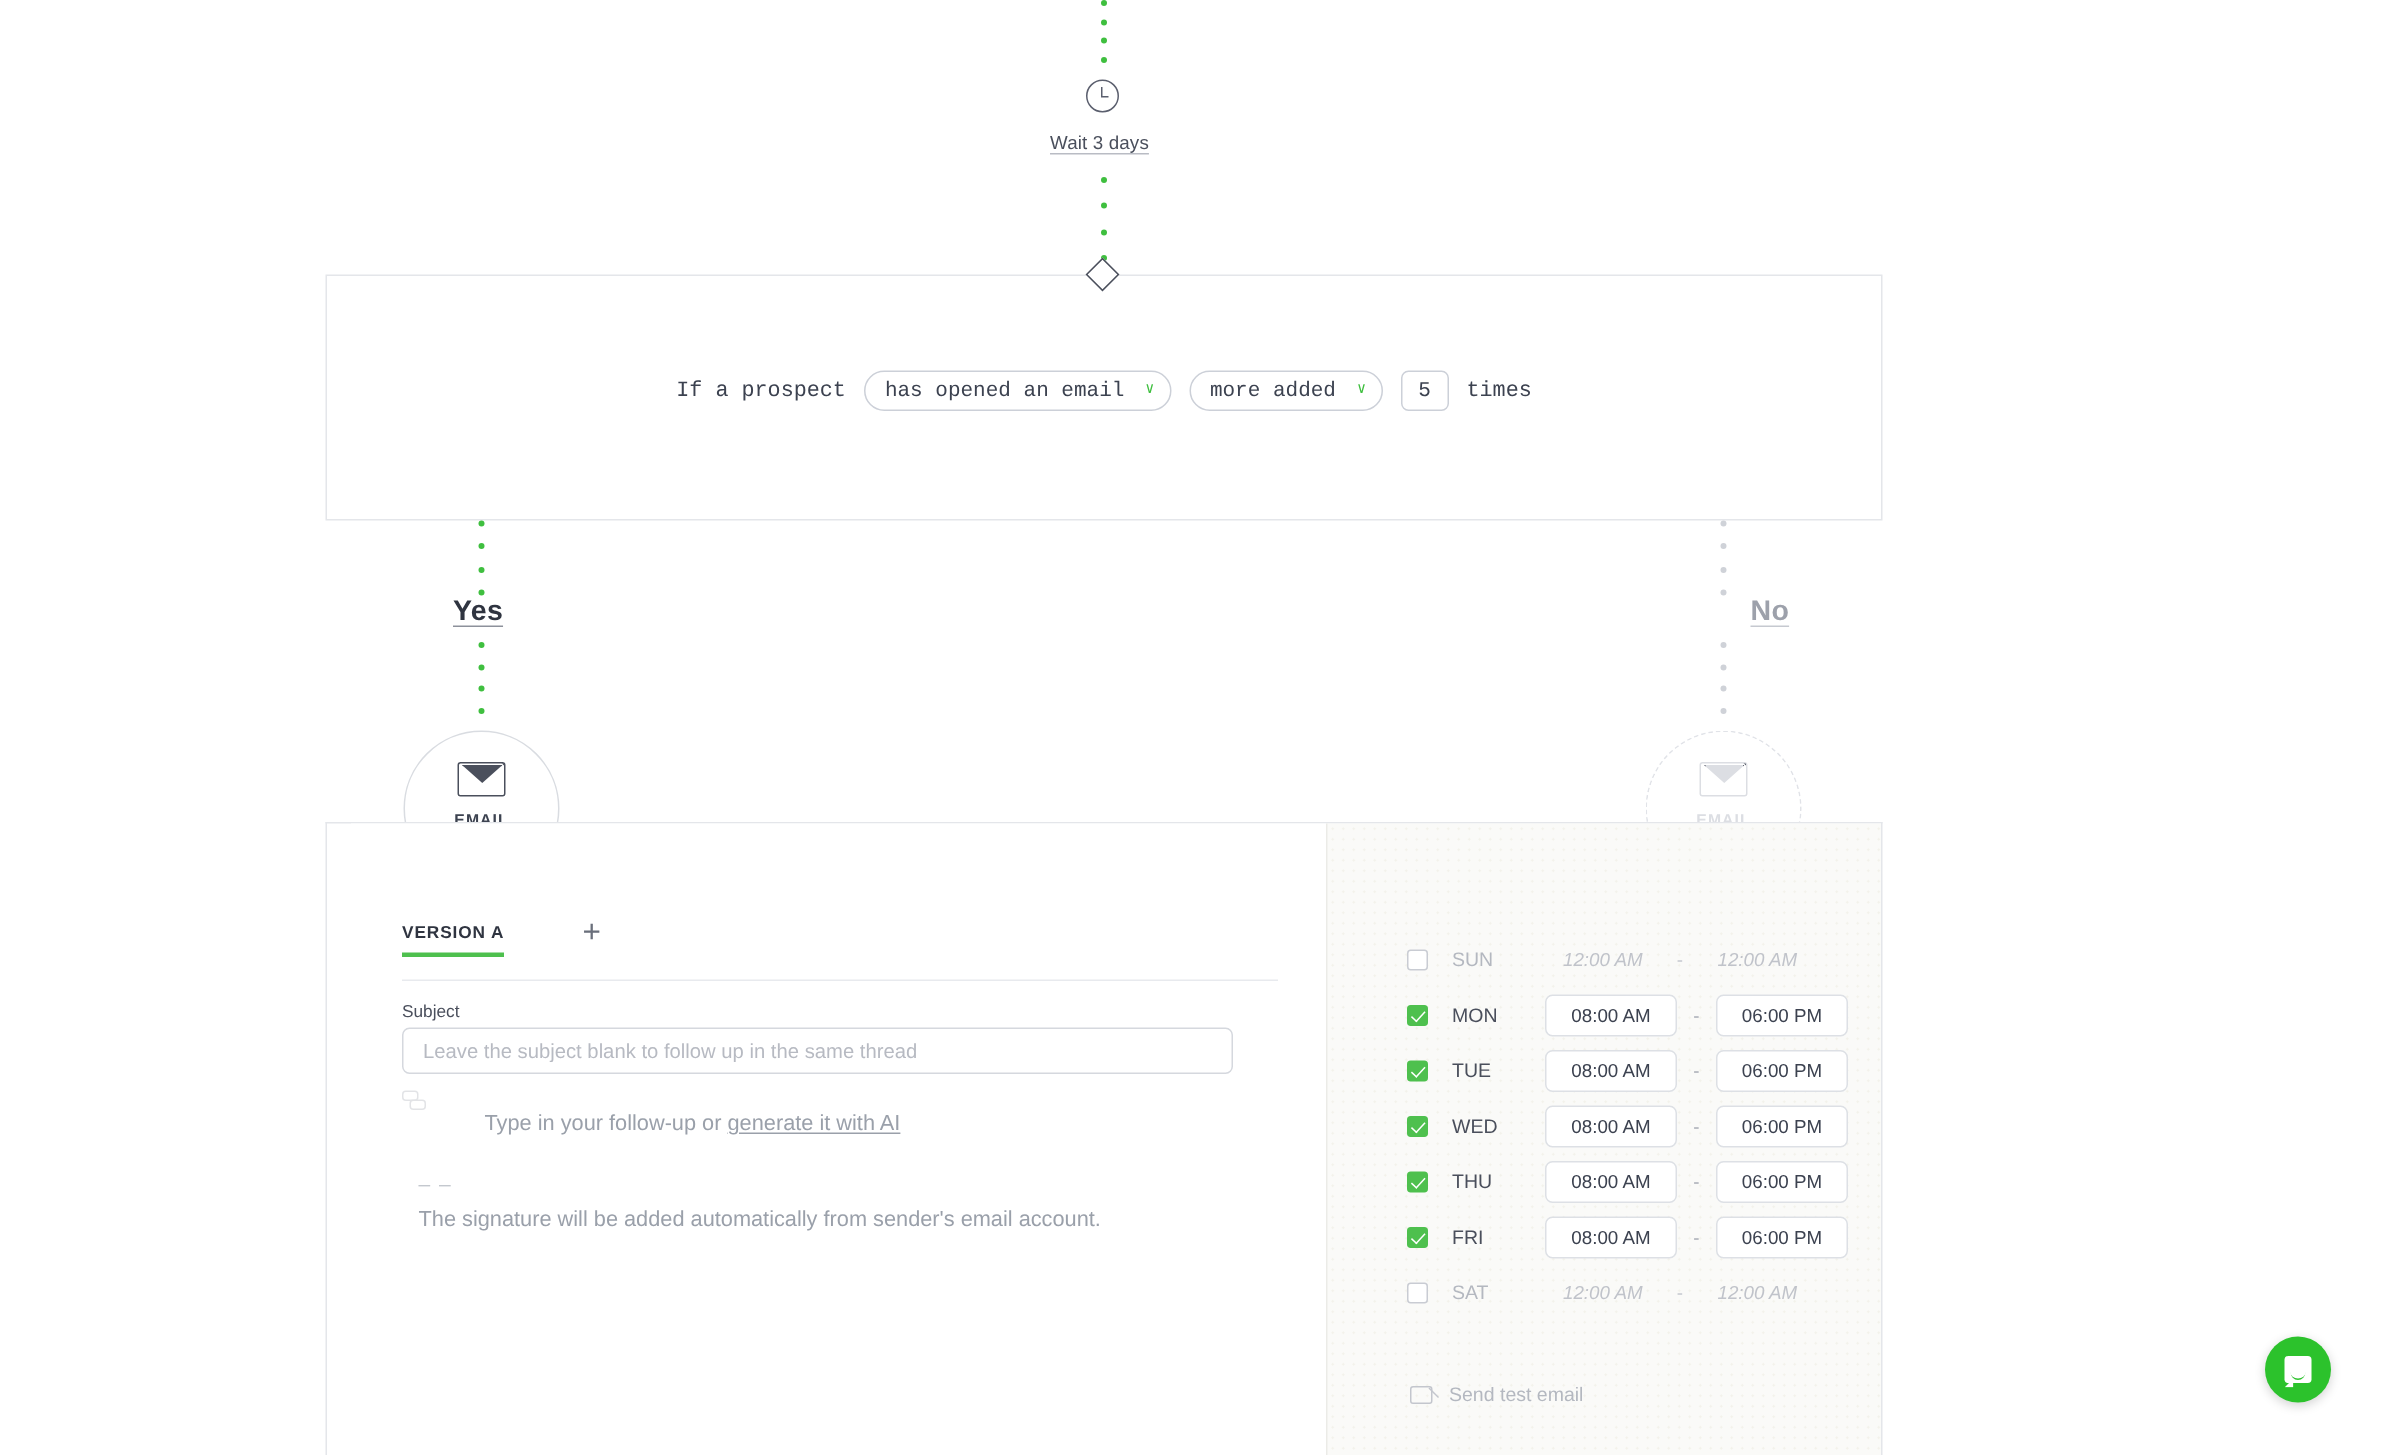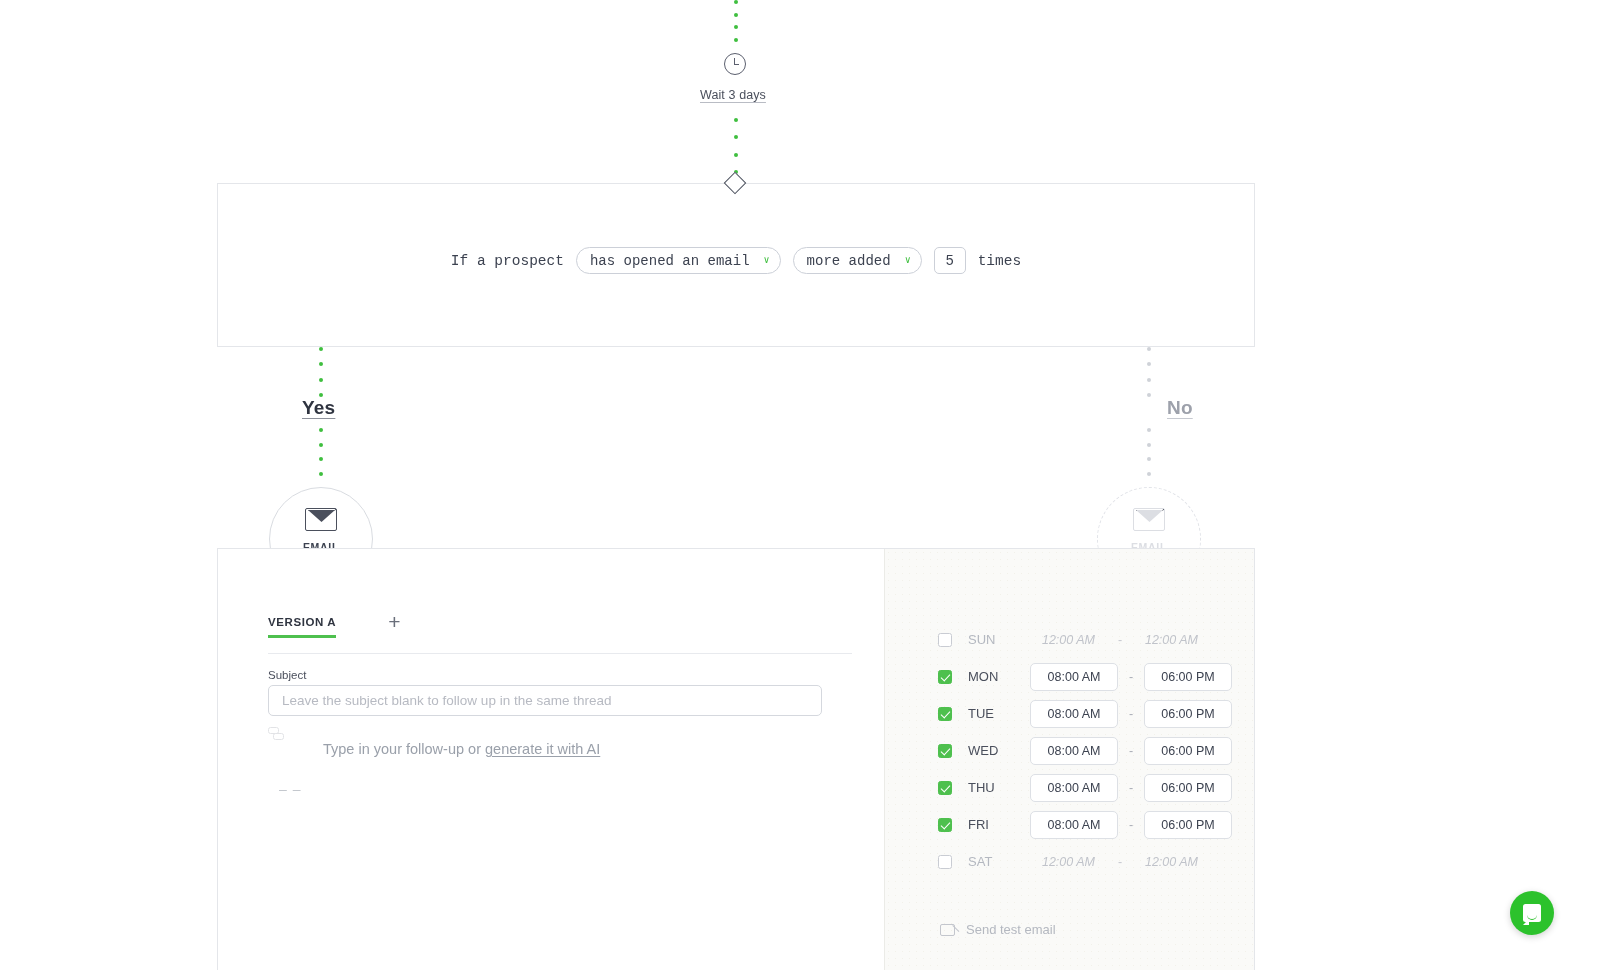--- a/index.html
+++ b/index.html
@@ -362,20 +362,21 @@
         <span class="thread-icon">
           <span></span>
             <span></span>
         </span>
       </div>
 
       <div class="body-hint">
         <span>Type in your follow-up or </span><u>generate it with AI</u>
       </div>
       <div class="sig-dash">– –</div>
+      <div class="sig-note">The signature will be added automatically from sender's email account.</div>
     </div>
 
     <div class="sched-col">
       <div class="sched-list">
 
         <div class="sched-row">
           <span class="cbox"></span>
           <span class="day off">SUN</span>
           <span class="time-plain">12:00 AM</span>
           <span class="dash-sep off">-</span>

